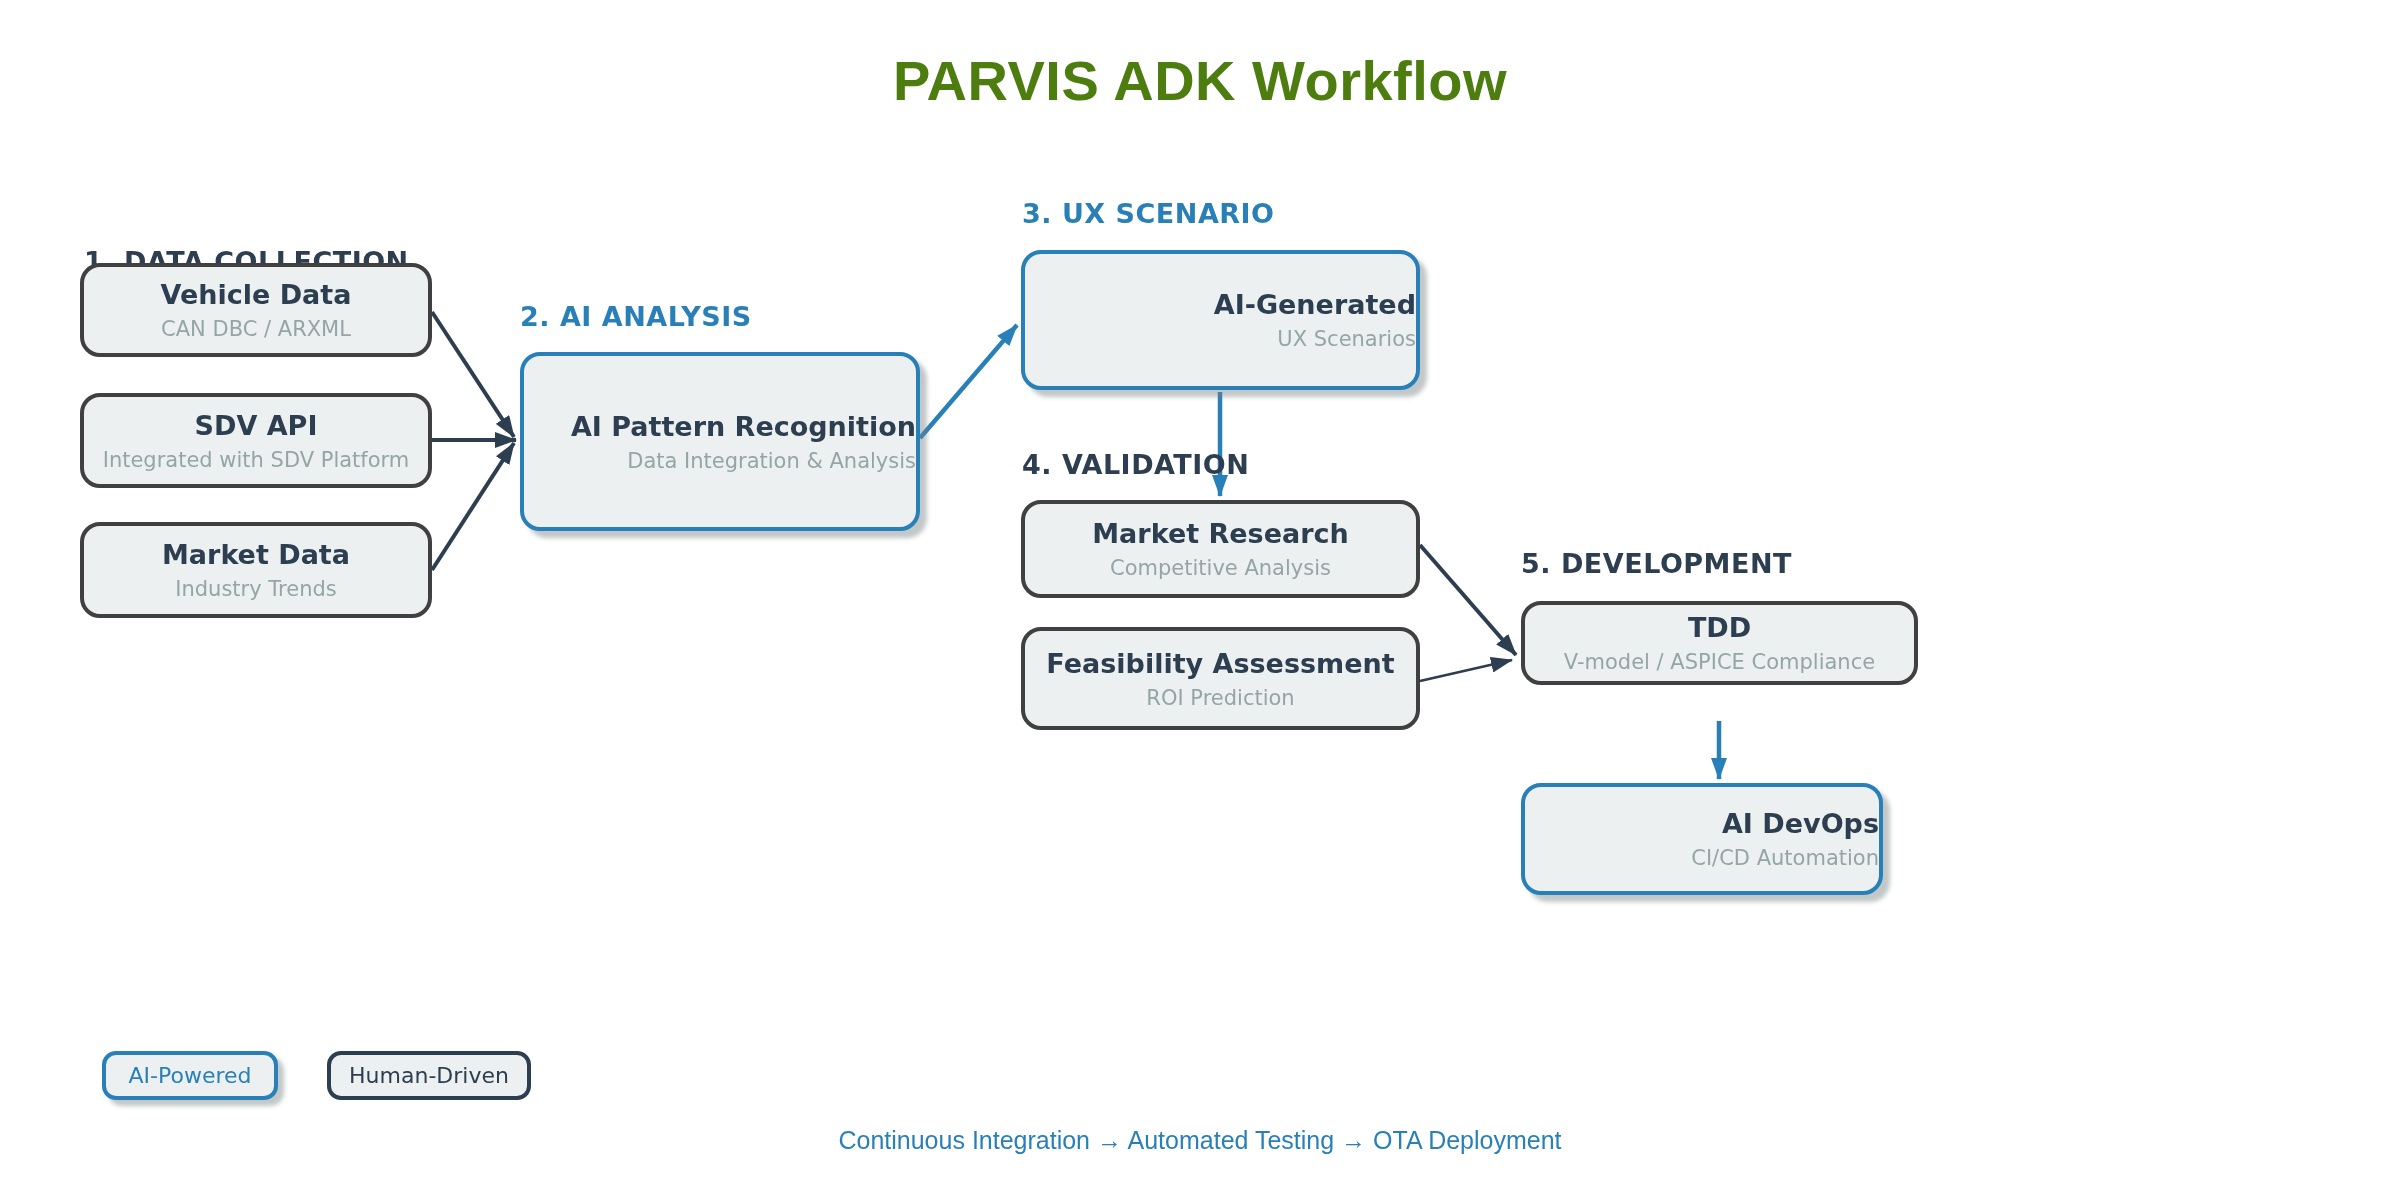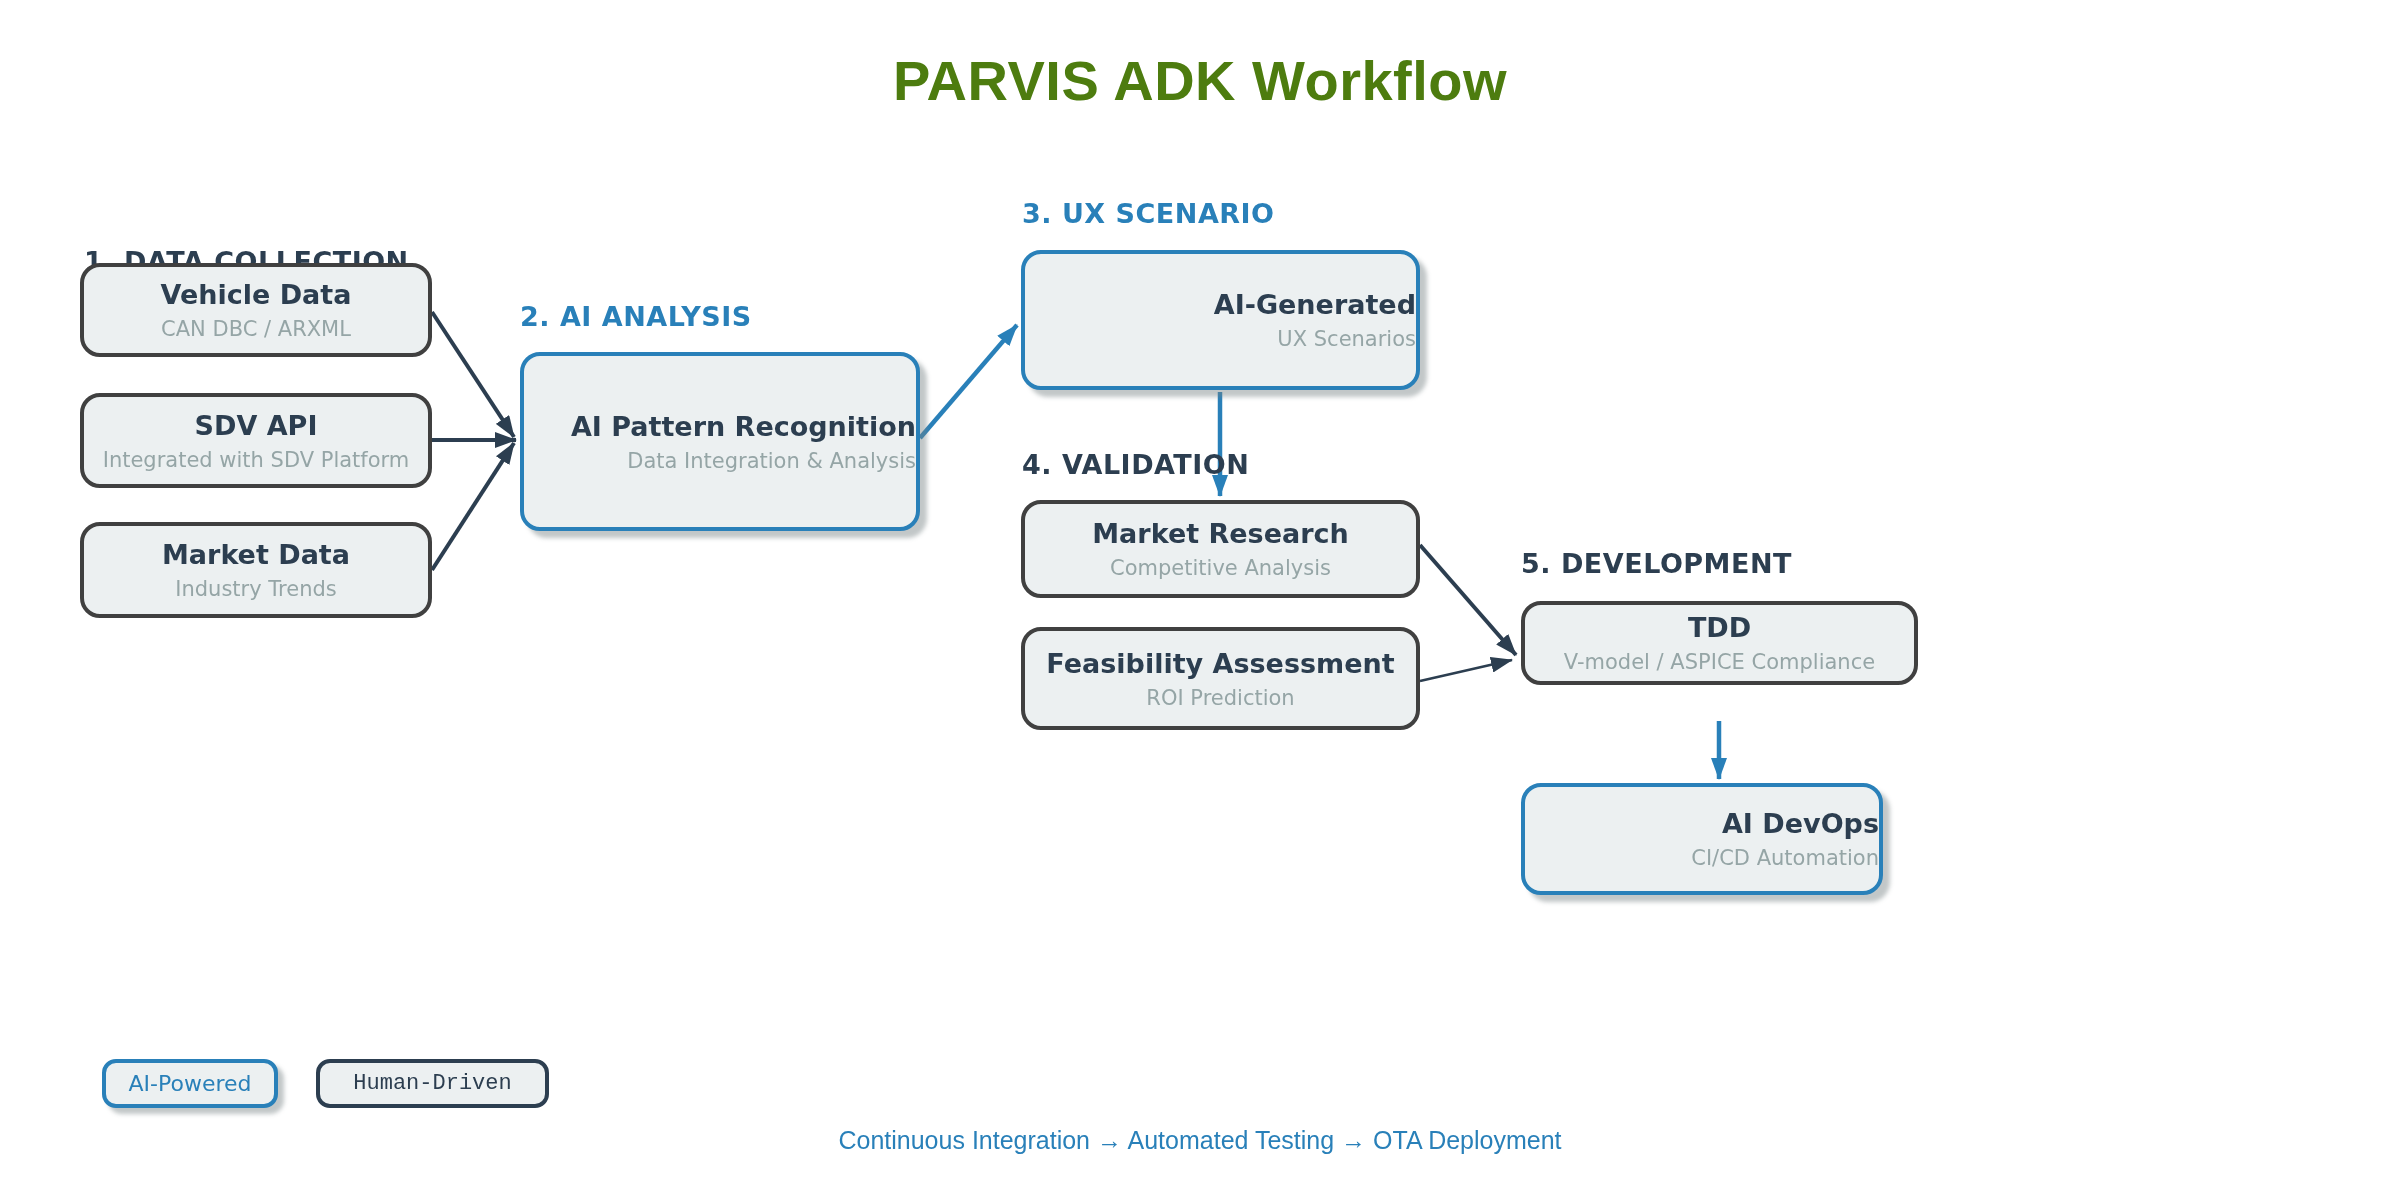--- a/index.html
+++ b/index.html
@@ -17,21 +17,21 @@
   .section-heading.dark { color:#2c3e50; }
   .section-heading.blue { color:#2980b9; }
 
   .node { position:absolute; background:#ecf0f1; border:4px solid #404040; border-radius:20px;
           display:flex; flex-direction:column; align-items:center; justify-content:center; gap:7px; }
   .node.ai { border-color:#2980b9; box-shadow:7px 7px 4px rgba(120,130,134,0.45);align-items:flex-end; }
   .node-title { font-weight:bold; font-size:27px; color:#2c3e50; white-space:nowrap; }
   .node-subtitle { font-size:21px; color:#95a5a6; white-space:nowrap; }
 
   .legend-chip { position:absolute; background:#ecf0f1; border-radius:14px;
-                 display:flex; align-items:center; justify-content:center; font-size:22px; white-space:nowrap;margin-top:8px; }
+                 display:flex; align-items:center; justify-content:center; font-size:22px; white-space:nowrap; }
   .legend-chip.ai { border:4px solid #2980b9; color:#2980b9; box-shadow:6px 6px 4px rgba(120,130,134,0.45); }
   .legend-chip.human { border:4px solid #2c3e50; color:#2c3e50; }
 
   .footer { position:absolute; top:1126px; left:0; width:100%; text-align:center;
             font-family:"Liberation Sans", sans-serif; font-size:25px; color:#2980b9; }
 </style>
 </head>
 <body>
 
 <div class="canvas">
@@ -104,19 +104,19 @@
   </div>
 
   <div class="node ai" style="left:1521px;top:783px;width:362px;height:112px;">
     <div class="node-title">AI DevOps</div>
     <div class="node-subtitle">CI/CD Automation</div>
   </div>
 
   <div class="legend-chip ai" style="left:102px;top:1051px;width:176px;height:49px;">
     <span>AI-Powered</span>
   </div>
-  <div class="legend-chip human" style="left:316px;top:1051px;width:233px;height:49px;font-family:Liberation Mono, monospace;">
+  <div class="legend-chip human" style="left:327px;top:1051px;width:204px;height:49px;">
     <span>Human-Driven</span>
   </div>
 
   <div class="footer">Continuous Integration → Automated Testing → OTA Deployment</div>
 
 </div>
 
 </body></html>

